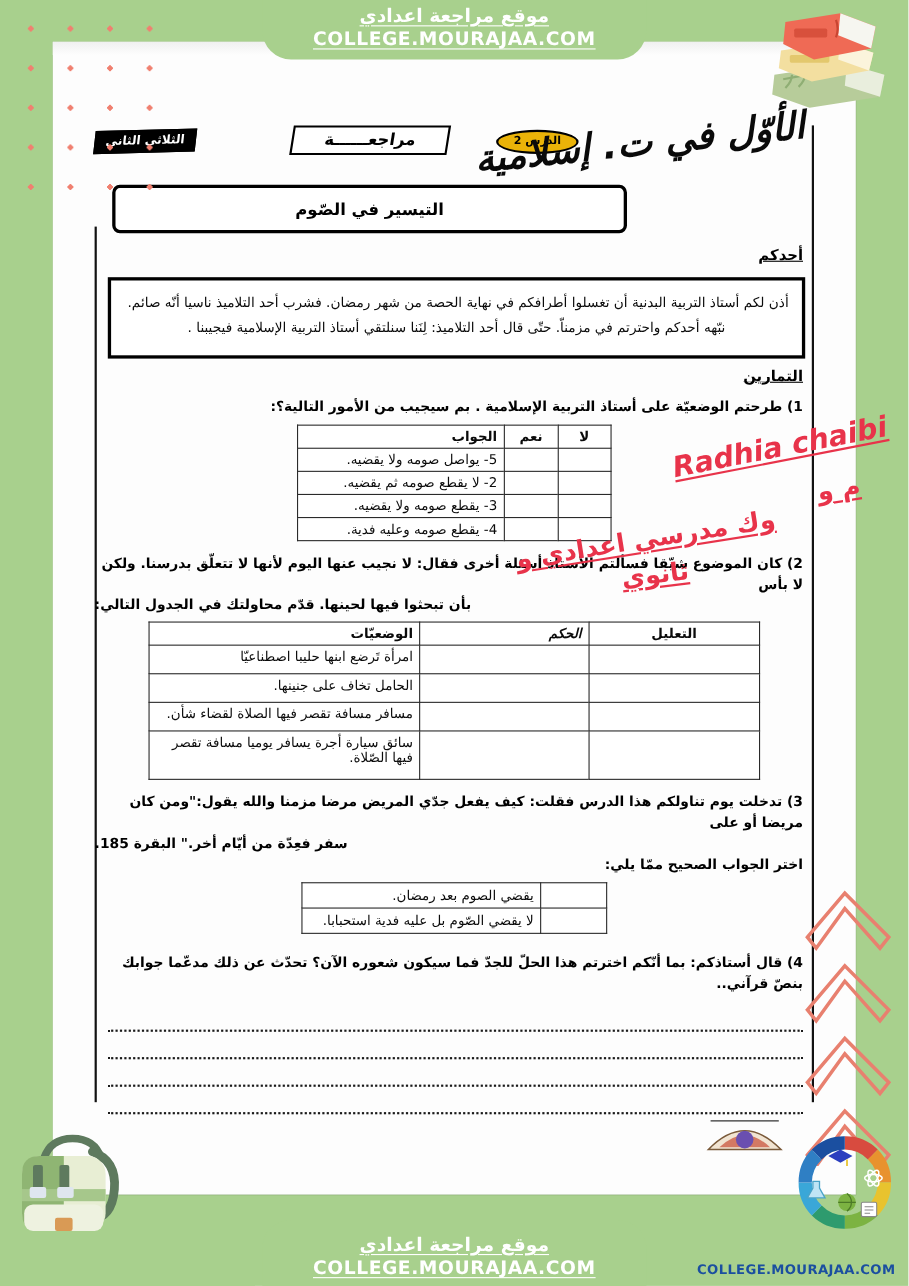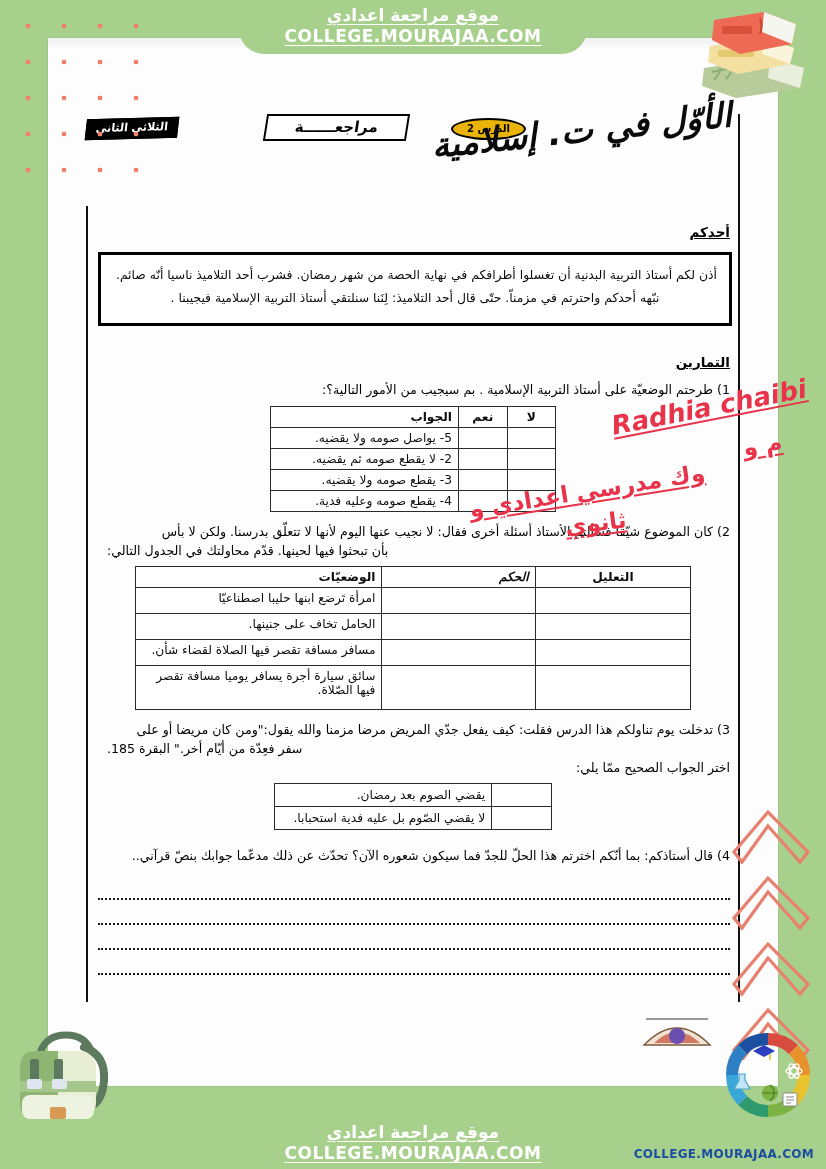--- a/index.html
+++ b/index.html
@@ -141,24 +141,24 @@
     font-size: 12.4px;
     line-height: 1.55;
     text-align: justify;
     color: #0b0b0b;
   }
   .sanad-box p.lead { text-align: right; }
   .sanad-box p.second { text-align: center; }
 
   .q {
     font-size: 12.6px;
-    font-weight: normal;
+    font-weight: bold;
     line-height: 1.52;
     color: #000;
-    margin: 10px 22px 6px 33px;
+    margin: 10px 22px 6px 12px;
     text-align: right;
   }
   .q .ind2 { display: block; text-align: left; }
 
   
   table {
     border-collapse: collapse;
     background: #fff;
     font-size: 12.2px;
     color: #0b0b0b;
@@ -326,30 +326,33 @@
 
       <div class="banner">
         <div class="ribbon ribbon-black" style="right:560px; top:2px;">الثلاثي الثاني</div>
 
         <div class="ribbon ribbon-frame" style="right:330px; top:-2px;">مراجعــــــة</div>
 
         <div class="ribbon ribbon-oval" style="right:212px; top:2px;">الدرس 2</div>
 
         <div class="lesson-script">الأوّل في ت. إسلامية</div>
 
+        <div class="title-box">
+          <span class="t">التيسير في الصّوم</span>
+        </div>
       </div>
 
       <div style="position:absolute; top:168px; left:0; right:0;">
         <div class="sec-label">أحدكم</div>
         <div class="sanad-box">
           <p class="lead">أذن لكم أستاذ التربية البدنية أن تغسلوا أطرافكم في نهاية الحصة من شهر رمضان. فشرب أحد التلاميذ ناسيا أنّه صائم.</p>
           <p class="second">نبّهه أحدكم واحترتم في مزمناّ. حتّى قال أحد التلاميذ: لِنَنا سنلتقي أستاذ التربية الإسلامية فيجيبنا .</p>
         </div>
 
-        <div class="sec-label" style="margin-top:28px;">التمارين</div>
+        <div class="sec-label" style="margin-top:8px;">التمارين</div>
 
         <div class="q">1) طرحتم الوضعيّة على أستاذ التربية الإسلامية . بم سيجيب من الأمور التالية؟:</div>
 
         <table class="tbl1">
           <tbody>
               <tr>
             <th class="yn">لا</th>
             <th class="yn">نعم</th>
             <th class="ans">الجواب</th>
           </tr>

